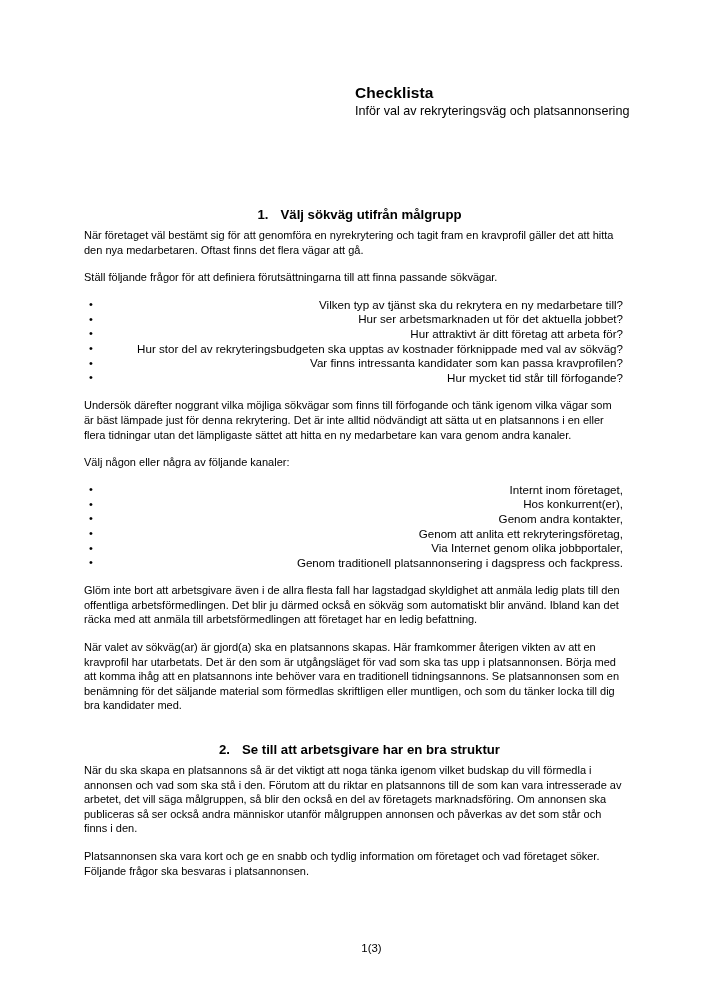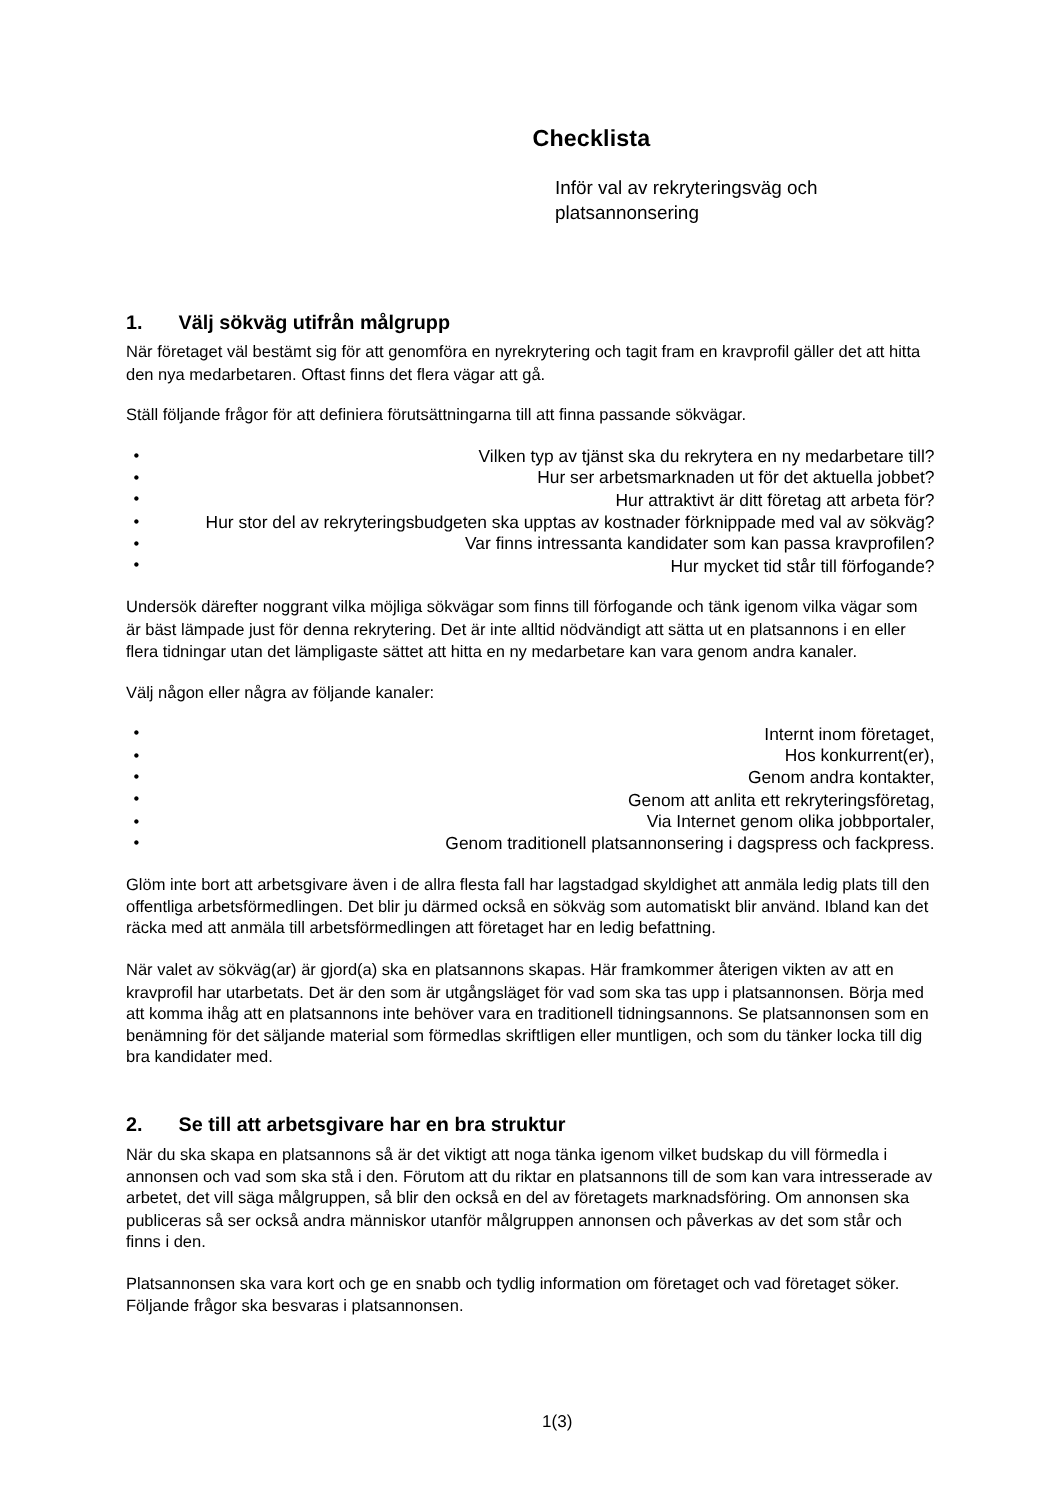--- a/index.html
+++ b/index.html
@@ -35,37 +35,38 @@
     font-size: 15.5px;
     font-weight: bold;
     line-height: 19px;
     letter-spacing: 0.1px;
     margin: 0 0 1px 0;
   }
   .doc-subtitle {
     font-size: 12.6px;
     font-weight: normal;
     line-height: 17px;
-    margin: 15px;
+    margin: 0;
   }
 
   
   .content {
     position: absolute;
     left: 84px;
     top: 206px;
     width: 539px;
   }
 
   h2.section-heading {
     font-size: 13.2px;
     font-weight: bold;
     margin: 0 0 5px 0;
     line-height: 17px;
     white-space: pre;
+    text-align: center;
   }
   .sec-num {
     display: inline-block;
     width: 35px;
   }
 
   p.para {
     font-size: 11px;
     line-height: 14.6px;
     margin: 0 0 13px 0;

